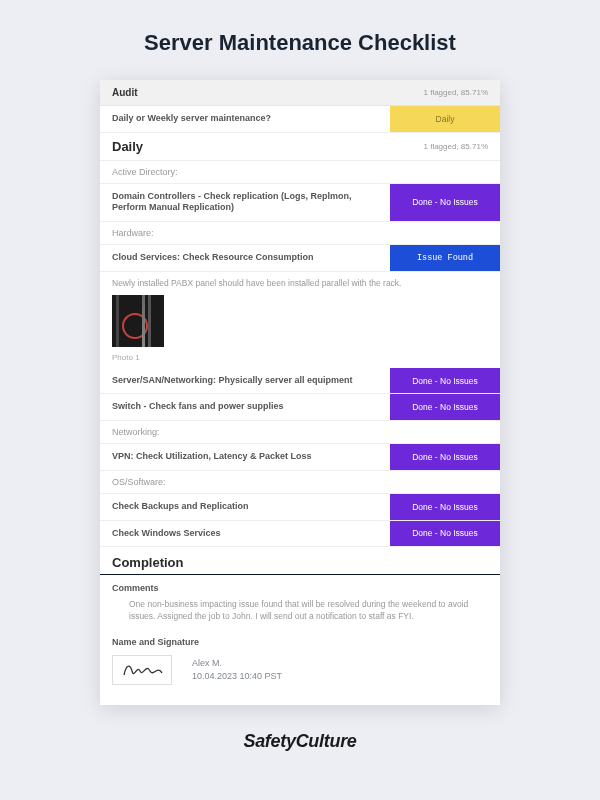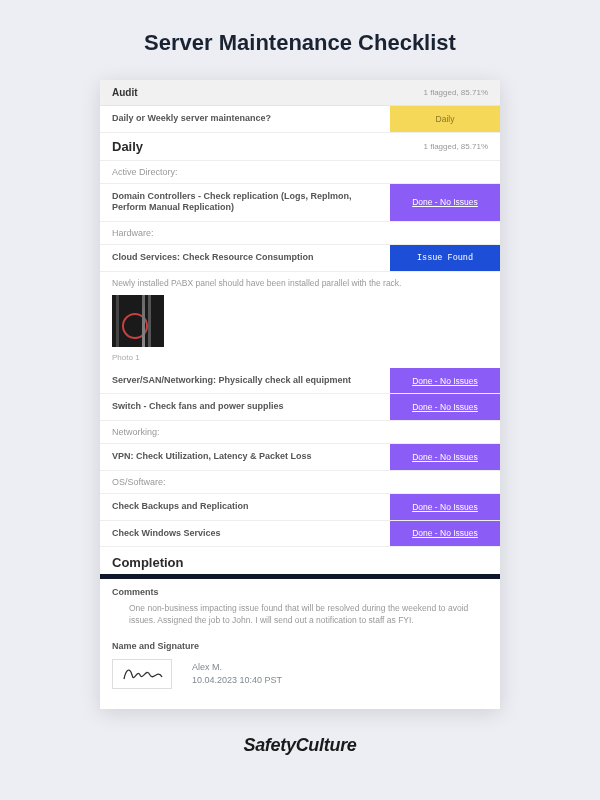--- a/index.html
+++ b/index.html
@@ -63,21 +63,21 @@
       width: 110px;
       display: flex;
       align-items: center;
       justify-content: center;
       font-size: 8.5px;
       color: #fff;
       text-align: center;
       padding: 5px 4px;
     }
     .status-daily { background: #f5d858; color: #8a7528; }
-    .status-done { background: #8b5cf6; text-decoration: underline; }
+    .status-done { background: #6d28d9; }
     .status-issue { background: #1d4ed8; font-family: Liberation Mono, monospace; }
     .subheading {
       padding: 6px 12px;
       color: #999;
       font-size: 9px;
       border-bottom: 1px solid #eee;
     }
     .note-text {
       padding: 6px 12px 2px 12px;
       color: #999;
@@ -112,21 +112,21 @@
     .photo-caption {
       color: #aaa;
       font-size: 8px;
       padding: 2px 12px 6px 12px;
     }
     .completion-title {
       padding: 8px 12px 4px 12px;
       font-size: 13px;
       font-weight: 700;
       color: #2a2a2a;
-      border-bottom: 5px solid #0f172a;
+      border-bottom: 1px solid #0f172a;
       margin-bottom: 0;
     }
     .comments-label {
       padding: 8px 12px 2px 12px;
       font-weight: 700;
       color: #555;
       font-size: 9px;
     }
     .comments-body {
       padding: 4px 12px 8px 12px;
@@ -215,21 +215,21 @@
     <div class="row-status status-issue">Issue Found</div>
   </div>
 
   <div class="note-text">Newly installed PABX panel should have been installed parallel with the rack.</div>
   <div class="photo-wrap">
     <div class="photo"></div>
   </div>
   <div class="photo-caption">Photo 1</div>
 
   <div class="row">
-    <div class="row-label">Server/SAN/Networking: Physically check all equipment</div>
+    <div class="row-label">Server/SAN/Networking: Physically server all equipment</div>
     <div class="row-status status-done">Done - No Issues</div>
   </div>
 
   <div class="row">
     <div class="row-label">Switch -  Check fans and power supplies</div>
     <div class="row-status status-done">Done - No Issues</div>
   </div>
 
   <div class="subheading">Networking:</div>
 

